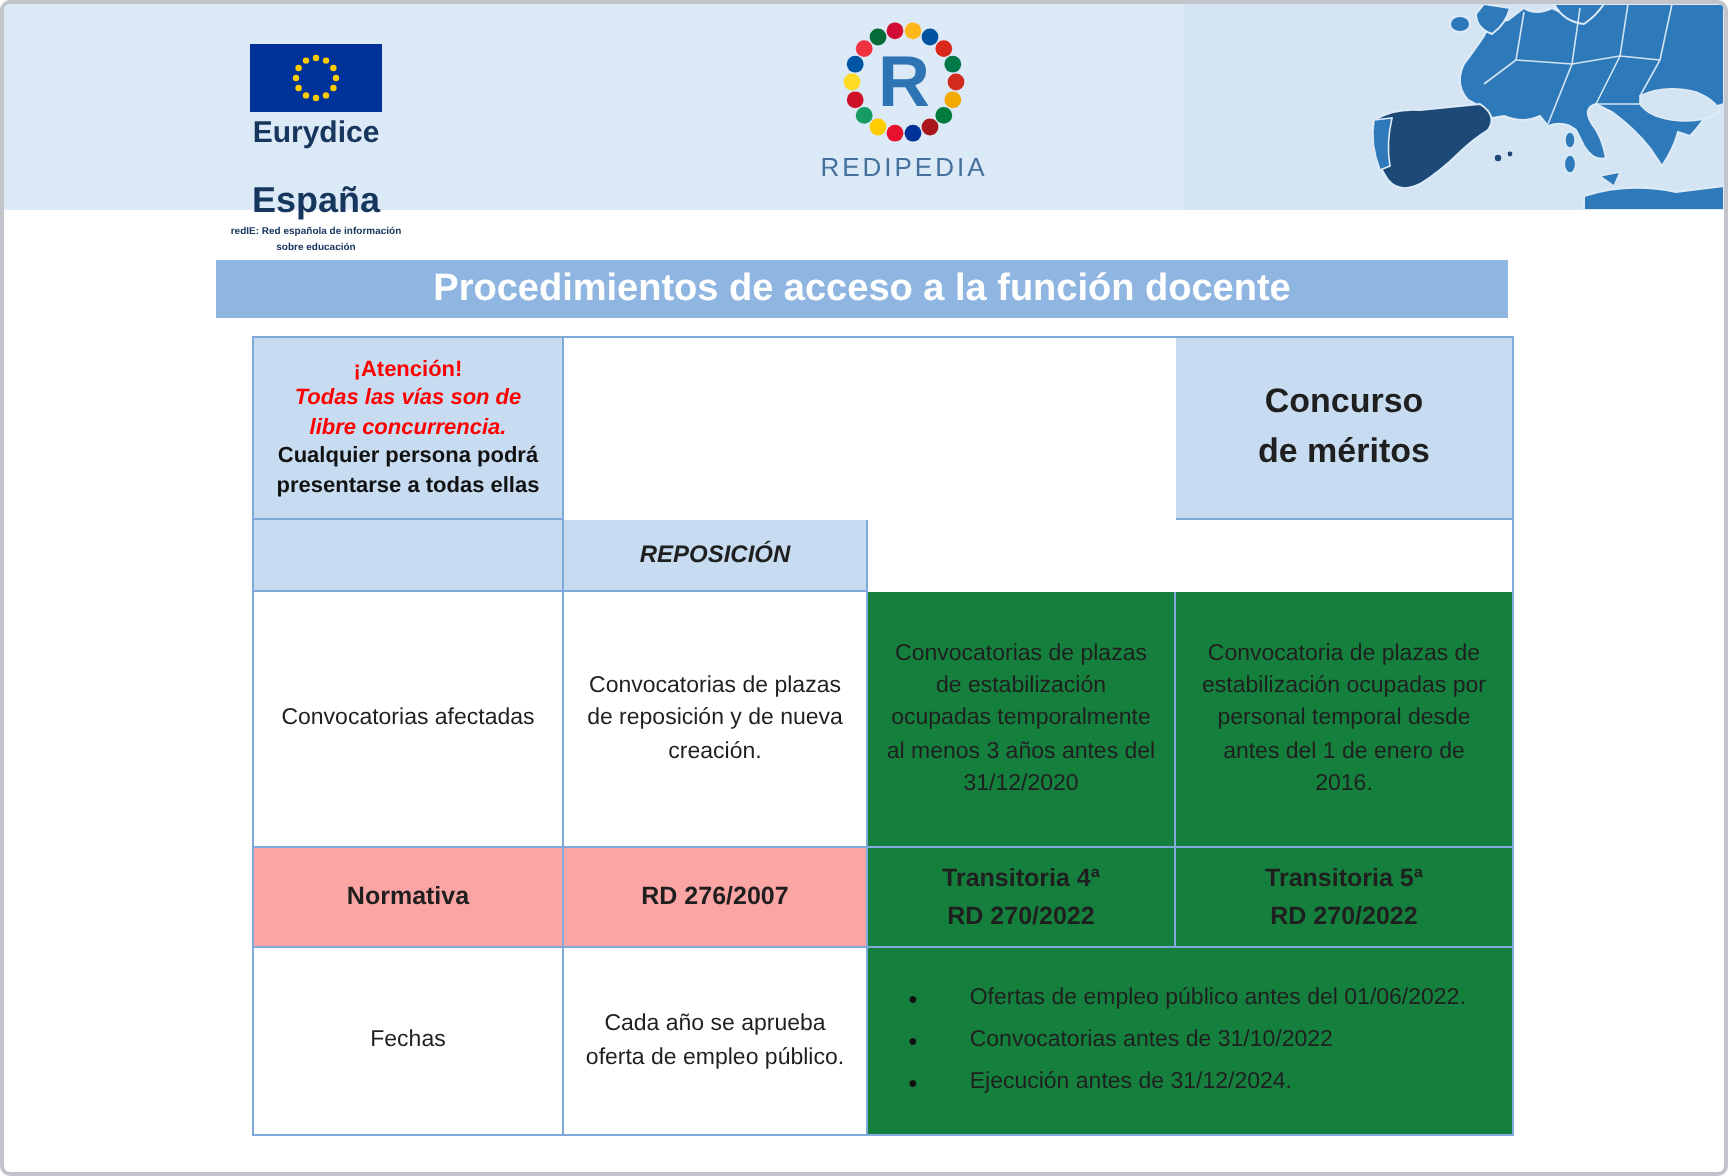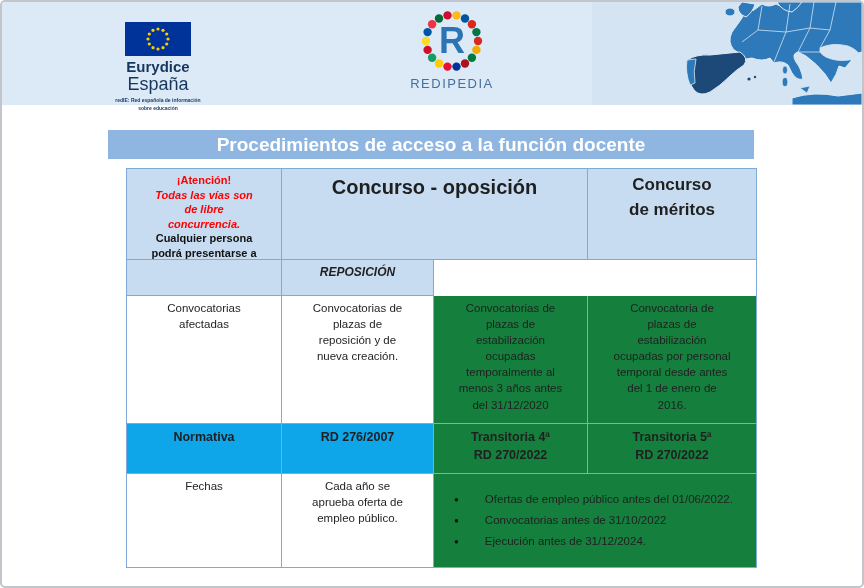--- a/index.html
+++ b/index.html
@@ -6,21 +6,21 @@
   body{font-family:"Liberation Sans",sans-serif;}
   #card{
     position:relative;width:864px;height:588px;background:#ffffff;
     border:2px solid #c2c6cb;border-radius:5px;box-sizing:border-box;overflow:hidden;
   }
   
   #band{position:absolute;left:0;top:0;width:100%;height:103px;background:#dce9f6;}
   #eurydice{position:absolute;left:96px;top:20px;width:120px;text-align:center;color:#17365d;}
   #eurydice .flag{display:block;margin:0 auto;}
   #eurydice .l1{font-size:15px;font-weight:bold;line-height:1.05;margin-top:3px;}
-  #eurydice .l2{font-size:18px;font-weight:normal;line-height:1.1;}
+  #eurydice .l2{font-size:18px;font-weight:bold;line-height:1.1;margin-top:16px;}
   #eurydice .tiny{font-size:5px;font-weight:bold;line-height:1.3;margin-top:2px;}
   #redipedia{position:absolute;left:405px;top:8px;width:90px;text-align:center;}
   #redipedia .ring{position:relative;width:62px;height:62px;margin:0 auto;}
   #redipedia .rletter{
     position:absolute;left:0;top:0;width:62px;height:62px;display:flex;align-items:center;justify-content:center;
     font-size:36px;font-weight:bold;color:#2e74b5;
   }
   #redipedia .rlabel{font-size:13px;letter-spacing:1.5px;color:#44709d;margin-top:4px;}
   #euromap{position:absolute;right:0;top:0;width:270px;height:103px;}
   
@@ -33,27 +33,27 @@
   #tbl{
     position:absolute;left:124px;top:166px;
     display:grid;
     grid-template-columns:155px 152px 154px 168px;
     grid-template-rows:91px 36px 128px 50px 93px;
     border:1.5px solid #7ea9d8;
   }
   .cell{
     border-right:1.5px solid #7ea9d8;border-bottom:1.5px solid #7ea9d8;
     box-sizing:border-box;display:flex;flex-direction:column;
-    align-items:center;justify-content:flex-start;text-align:center;
-    padding:4px 24px;font-size:11.5px;color:#1f1f1f;line-height:1.4;
+    align-items:center;justify-content:center;text-align:center;
+    padding:4px 8px;font-size:11.5px;color:#1f1f1f;line-height:1.4;
   }
   .last-col{border-right:none;}
   .last-row{border-bottom:none;}
   .bg-blue{background:#c7dcf1;}
-  .bg-lblue{background:#0ea5e9;}
+  .bg-lblue{background:#fca5a5;}
   .bg-gray{background:#15803d;}
   .bg-white{background:#ffffff;}
   .att{font-size:11px;line-height:1.32;}
   .att .red1{color:#fe0000;font-weight:bold;}
   .att .red2{color:#fe0000;font-weight:bold;font-style:italic;}
   .att .blk{color:#111;font-weight:bold;}
   .h-big{font-size:20px;font-weight:bold;}
   .h-med{font-size:17px;font-weight:bold;line-height:1.45;}
   .sub{font-size:12px;font-weight:bold;font-style:italic;}
   .sub-red{color:#fe0000;}
@@ -161,21 +161,20 @@
 
   <div id="titlebar">Procedimientos de acceso a la función docente</div>
 
   <div id="tbl">
 
     <div class="cell bg-blue att" style="grid-column:1;grid-row:1;">
       <div class="red1">¡Atención!</div>
       <div class="red2">Todas las vías son de libre concurrencia.</div>
       <div class="blk">Cualquier persona podrá presentarse a todas ellas</div>
     </div>
-    <div class="cell bg-blue h-big" style="grid-column:2 / span 2;grid-row:1;">Concurso - oposición</div>
     <div class="cell bg-blue h-med last-col" style="grid-column:4;grid-row:1;">
       <div>Concurso</div>
       <div>de méritos</div>
     </div>
 
     <div class="cell bg-blue" style="grid-column:1;grid-row:2;"></div>
     <div class="cell bg-blue sub" style="grid-column:2;grid-row:2;">REPOSICIÓN</div>
 
     <div class="cell bg-white" style="grid-column:1;grid-row:3;">Convocatorias afectadas</div>
     <div class="cell bg-white" style="grid-column:2;grid-row:3;">Convocatorias de plazas de reposición y de nueva creación.</div>

